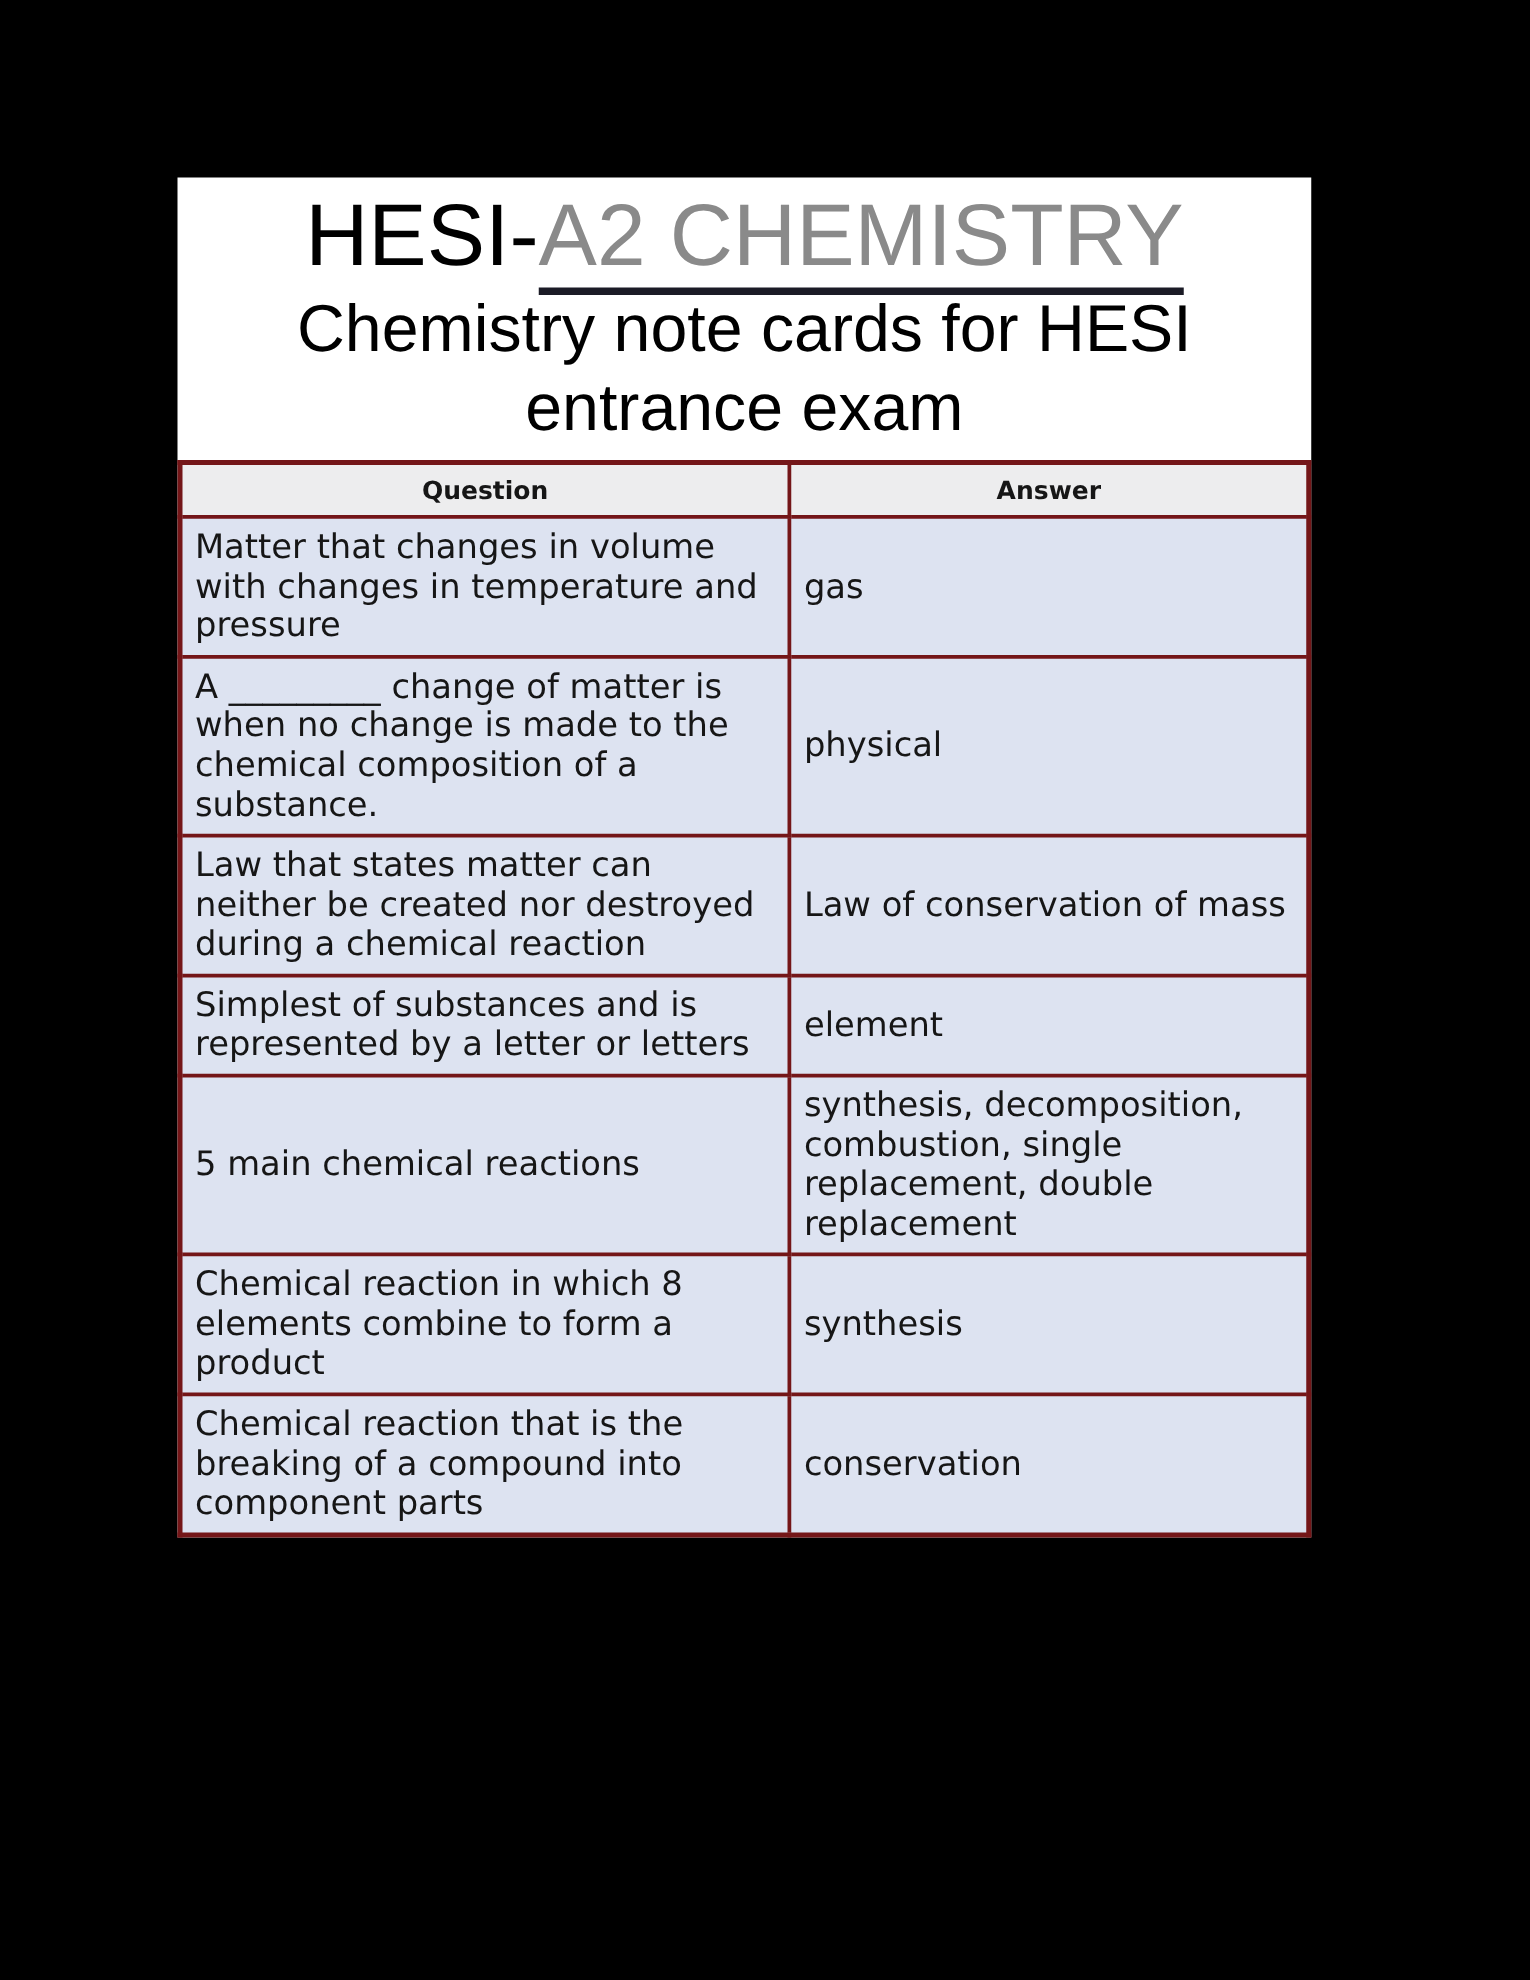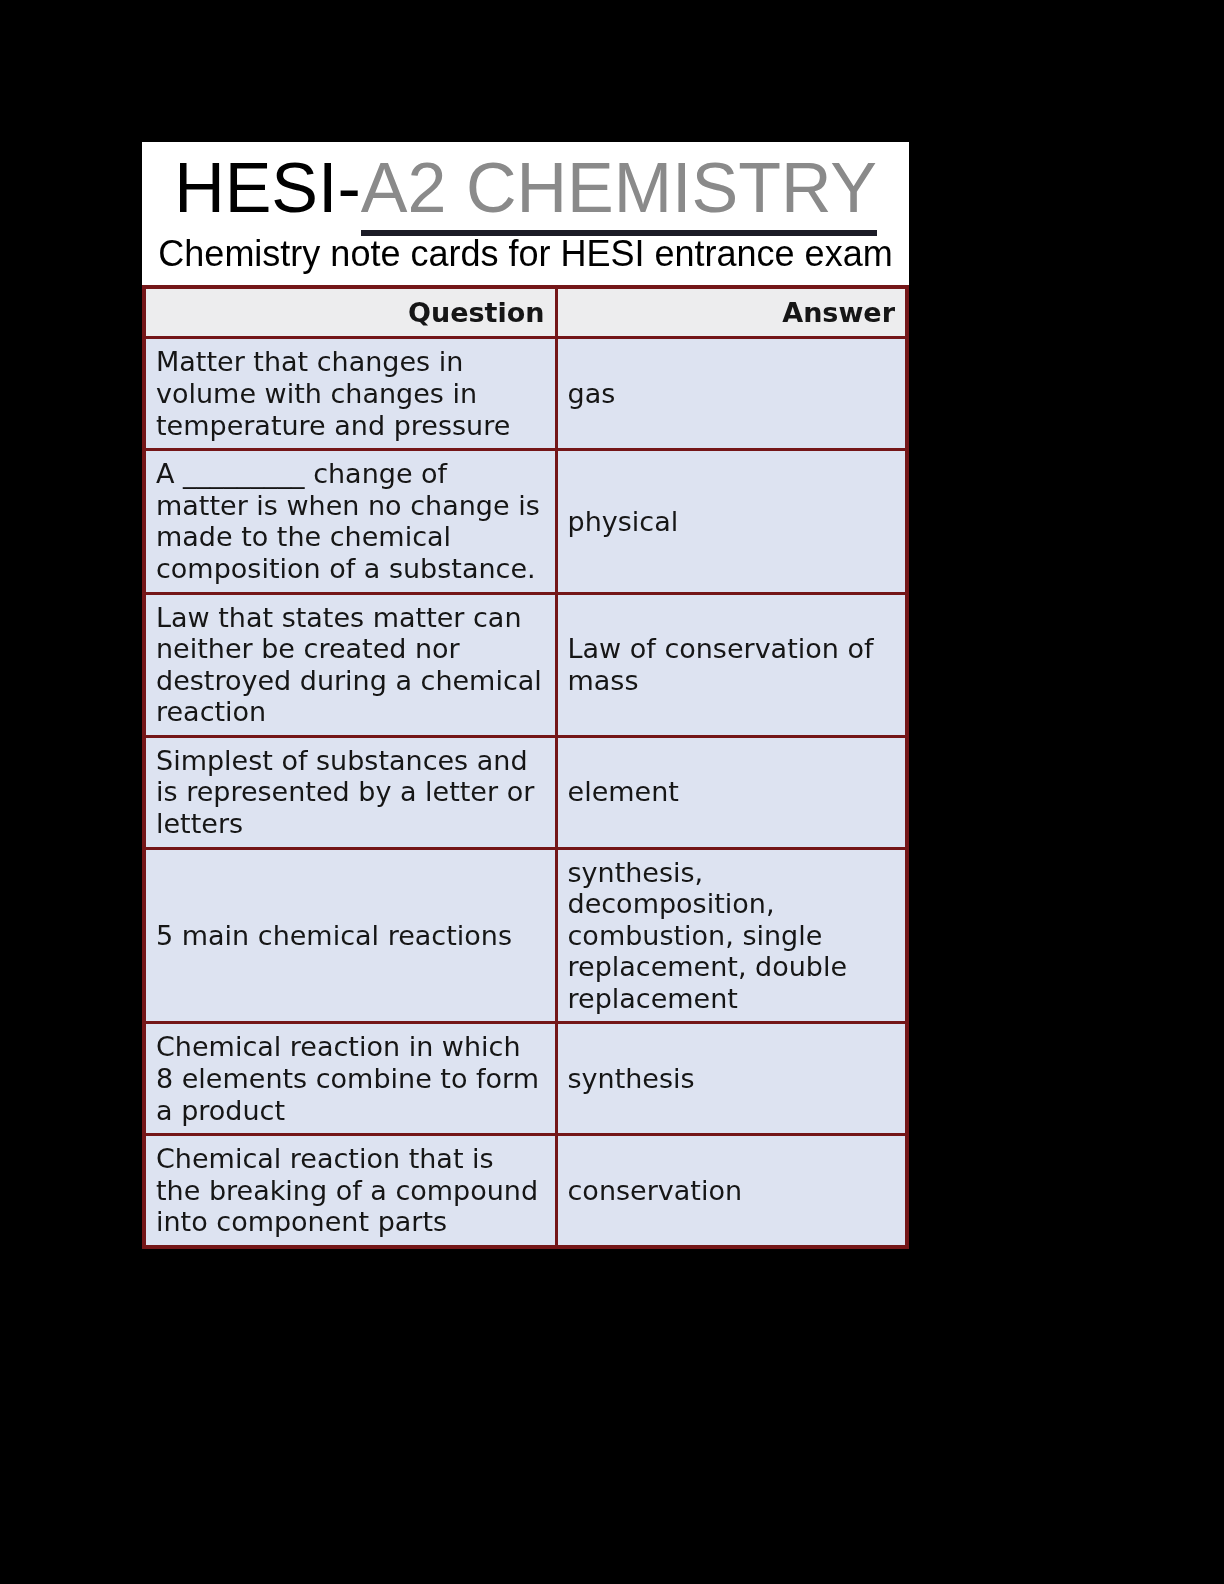--- a/index.html
+++ b/index.html
@@ -21,63 +21,63 @@
     width: 1224px;
     height: 1584px;
     background: var(--canvas-background);
     position: relative;
     font-family: "Liberation Sans", sans-serif;
   }
   .page {
     position: absolute;
     left: 142px;
     top: 142px;
-    width: 767px;
+    width: 907px;
     background: var(--page-background);
     padding: 6px 0 0 0;
   }
   .title {
     text-align: center;
     font-size: 70px;
     line-height: 1.1;
     color: #000000;
     white-space: nowrap;
     margin-top: 2px;
   }
   .title .highlight {
     color: var(--title-highlight-color);
     border-bottom: 6px solid var(--title-underline-color);
     padding-bottom: 3px;
   }
   .subtitle {
     text-align: center;
-    font-size: 36px;
+    font-size: 53px;
     line-height: 1.18;
     color: #000000;
     max-width: 860px;
     margin: 6px auto 10px auto;
   }
   table.flashcards {
     width: 100%;
     border-collapse: collapse;
     font-family: "DejaVu Sans", sans-serif;
     font-size: 27px;
     color: var(--text-color);
     table-layout: fixed;
   }
   table.flashcards, table.flashcards th, table.flashcards td {
     border: 3px solid var(--table-border);
   }
   table.flashcards { border-width: 4px; }
   table.flashcards th {
     background: var(--header-row-background);
-    text-align: right;
+    text-align: center;
     font-weight: bold;
     padding: 8px 10px;
-    font-size: 27px;
+    font-size: 20px;
   }
   table.flashcards td {
     background: var(--body-row-background);
     vertical-align: middle;
     padding: 7px 10px;
     line-height: 1.17;
   }
   col.q-col { width: 54%; }
   col.a-col { width: 46%; }
 </style>

